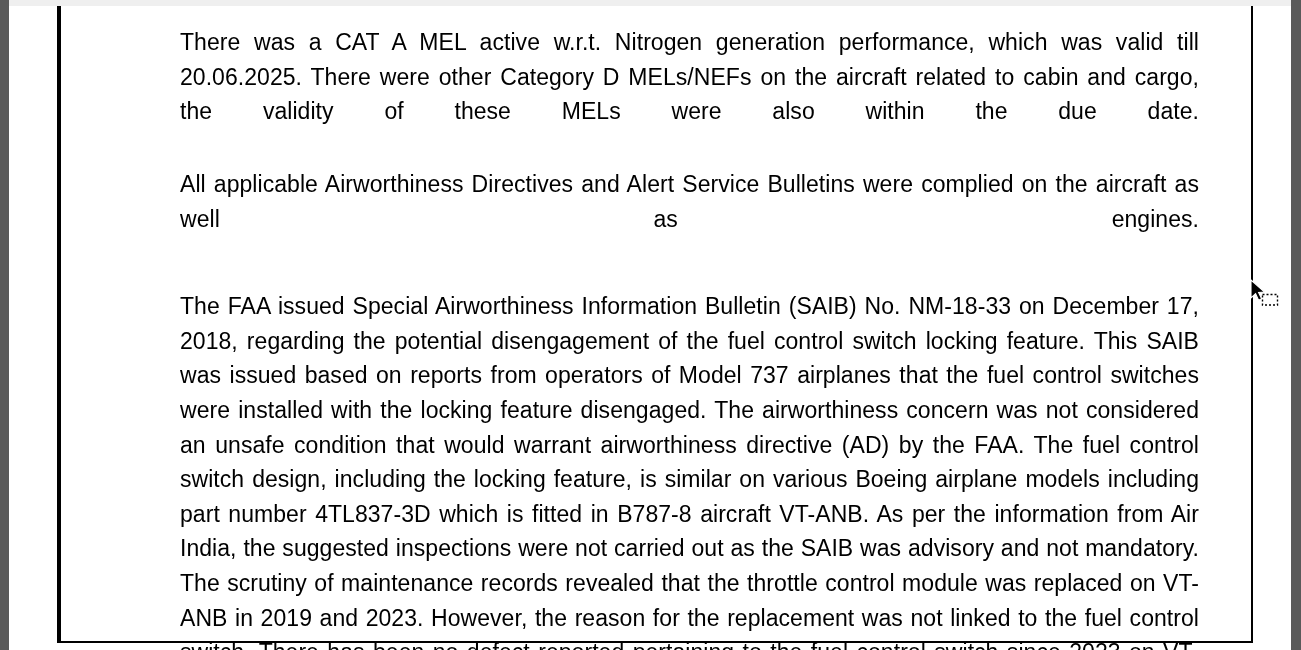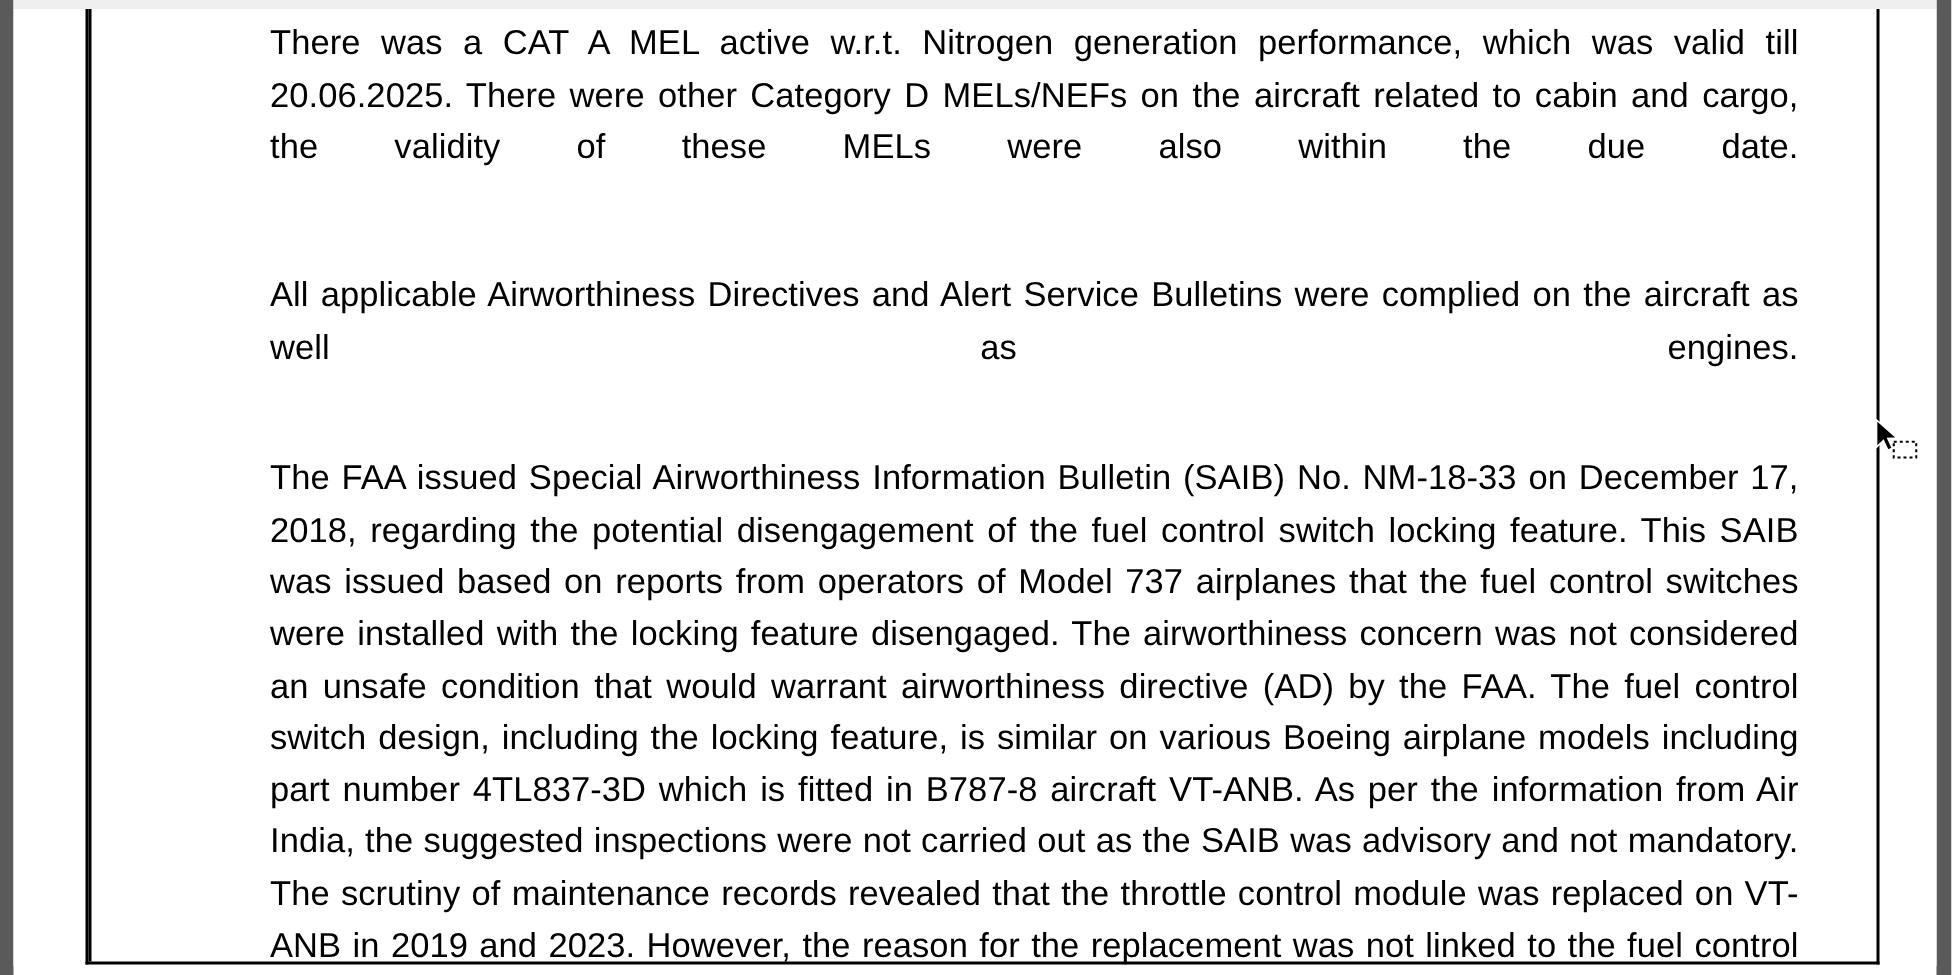--- a/index.html
+++ b/index.html
@@ -96,22 +96,22 @@
   p.para {
     margin: 0;
     color: #000000;
     font-size: 23px;
     line-height: 34.6px;
     text-align: justify;
     text-justify: inter-word;
     letter-spacing: 0.05px;
     word-spacing: 0.2px;
   }
-  p.para.p1 { margin-top: 5px; }
-  p.para.p2 { margin-top: 30px; }
+  p.para.p1 { margin-top: 19px; }
+  p.para.p2 { margin-top: 4px; }
   p.para.p3 { margin-top: 18px; }
 
   
   p.para::after { content: ""; display: inline-block; width: 100%; }
 
   
   .cursor {
     position: absolute;
     left: 1248px;
     top: 278px;

